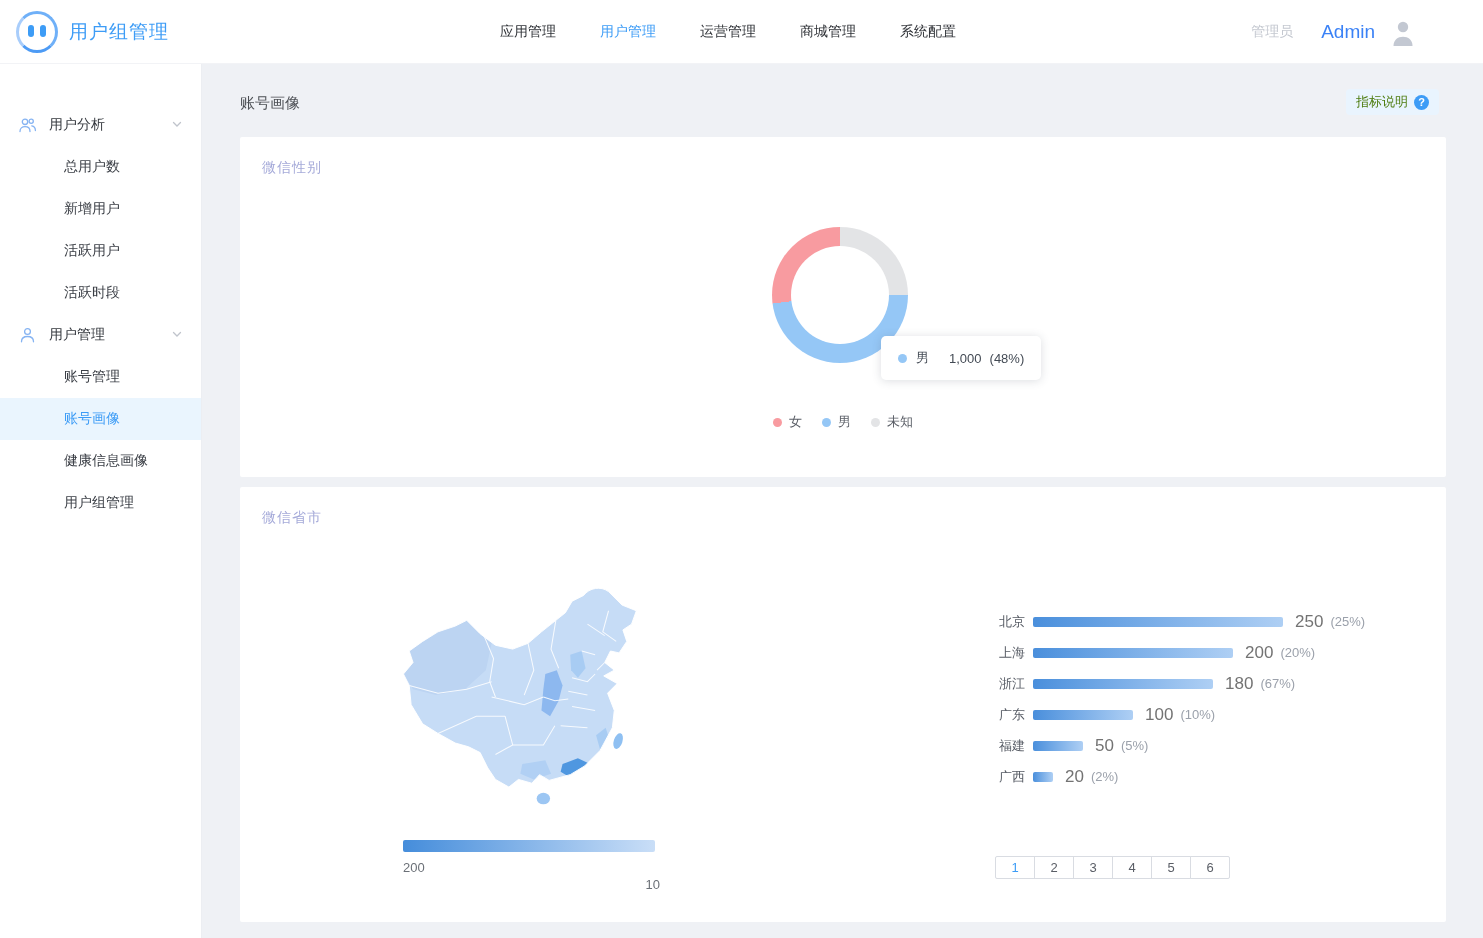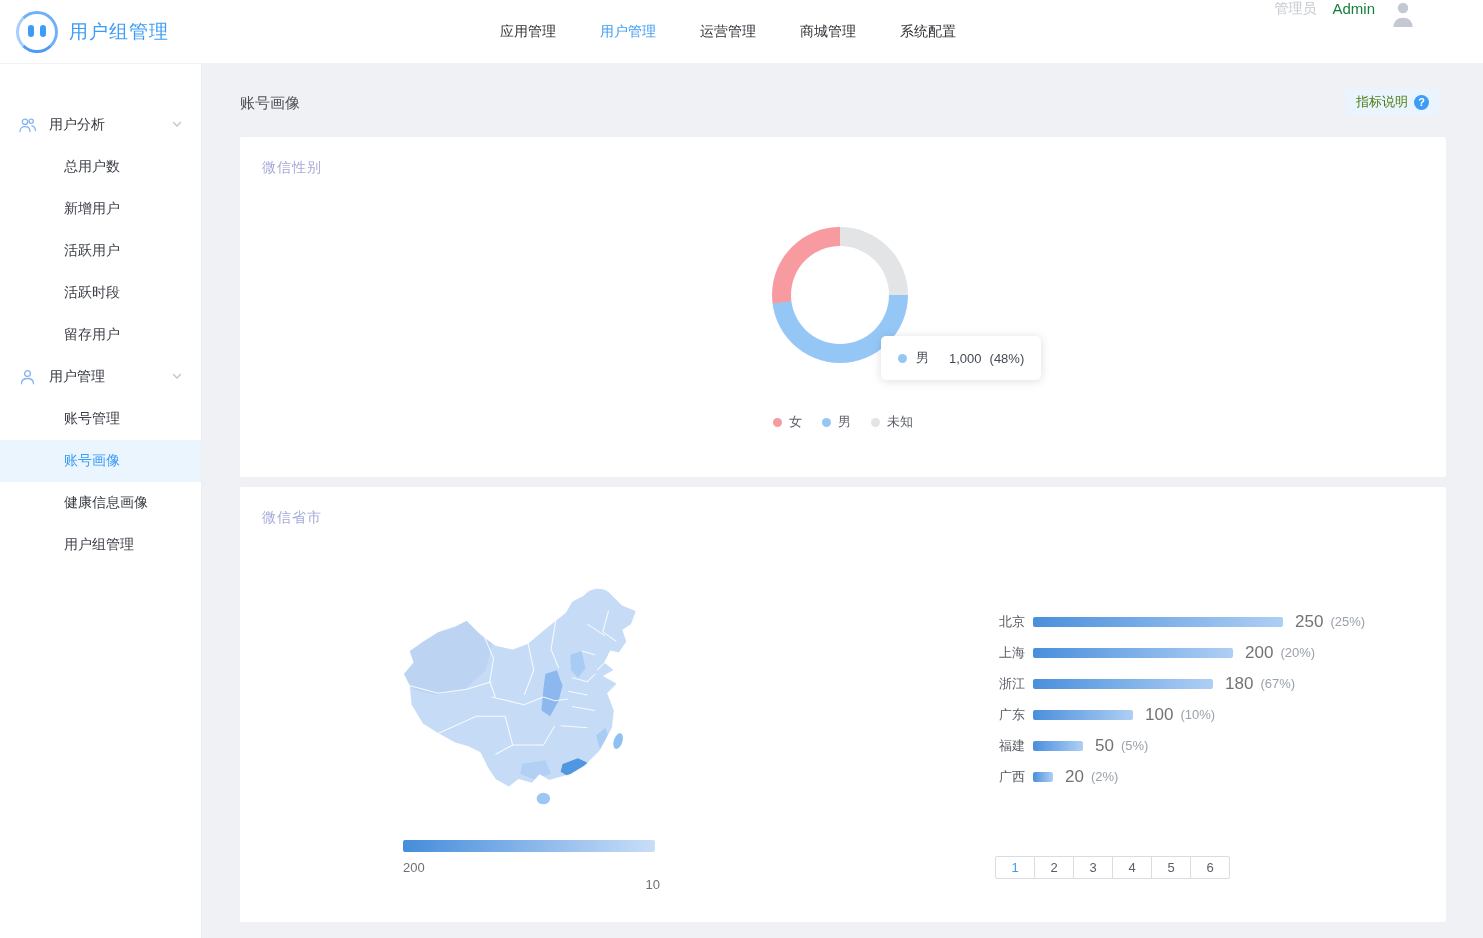--- a/index.html
+++ b/index.html
@@ -16,23 +16,23 @@
     border-bottom:1px solid #f2f3f6;}
   .brand{position:absolute;left:16px;top:11px;display:flex;align-items:center;gap:11px;}
   .logo{width:42px;height:42px;border-radius:50%;background:#fff;position:relative;
     border:3px solid #6fb0f8;border-left-color:#a8cdfb;border-bottom-color:#4d9bf5;}
   .logo .eye{position:absolute;top:11px;width:6px;height:12px;border-radius:3px;background:#3d9cf6;}
   .logo .eye.l{left:9px}.logo .eye.r{right:9px}
   .brand-title{font-size:19px;color:#3d9cf6;letter-spacing:1px;}
   .top-nav{position:absolute;left:500px;top:0;height:64px;display:flex;align-items:center;gap:44px;}
   .nav-item{font-size:14px;color:#2f3237;cursor:pointer;white-space:nowrap;}
   .nav-item.active{color:#3d9cf6;}
-  .admin-cluster{position:absolute;right:68px;top:0;height:64px;display:flex;gap:16px;}
+  .admin-cluster{position:absolute;right:68px;top:0;height:64px;display:flex;align-items:center;gap:16px;}
   .admin-role{font-size:14px;color:#c4c8d0;}
-  .admin-name{font-size:15px;color:#15803d;}
+  .admin-name{font-size:19px;color:#3b82f6;margin-left:12px;}
   
   .sidebar{position:absolute;left:0;top:64px;width:202px;bottom:0;background:#fff;
     border-right:1px solid #eceef2;padding-top:40px;z-index:4;}
   .side-group-header{height:42px;display:flex;align-items:center;padding:0 18px;cursor:pointer;}
   .side-group-header .gicon{width:20px;height:18px;display:flex;align-items:center;}
   .side-group-header .glabel{font-size:14px;color:#33373d;margin-left:11px;flex:1;}
   .side-child{height:42px;display:flex;align-items:center;padding-left:64px;font-size:14px;
     color:#3a3e45;cursor:pointer;}
   .side-child.active{background:#eaf5fe;color:#3d9cf6;}
   
@@ -124,21 +124,20 @@
       </span>
       <span class="glabel">用户分析</span>
       <span><svg width="12" height="12" viewBox="0 0 12 12">
           <path d="M2.5 4.5 L6 8 L9.5 4.5" stroke="#c0c4cc" stroke-width="1.3" fill="none" stroke-linecap="round"></path>
         </svg></span>
     </div>
     <div class="side-child">总用户数</div>
     <div class="side-child">新增用户</div>
     <div class="side-child">活跃用户</div>
     <div class="side-child">活跃时段</div>
-    <div class="side-child">留存用户</div>
     <div class="side-group-header">
       <span class="gicon">
         <svg width="19" height="18" viewBox="0 0 19 18">
           <g stroke="#85b3f2" stroke-width="1.3" fill="none" stroke-linecap="round">
             <circle cx="9.5" cy="5.5" r="2.9"></circle>
             <path d="M3.5 15.8 c0-3.6 2.6-5.3 6-5.3 s6 1.7 6 5.3"></path>
           </g>
         </svg>
       </span>
       <span class="glabel">用户管理</span>

